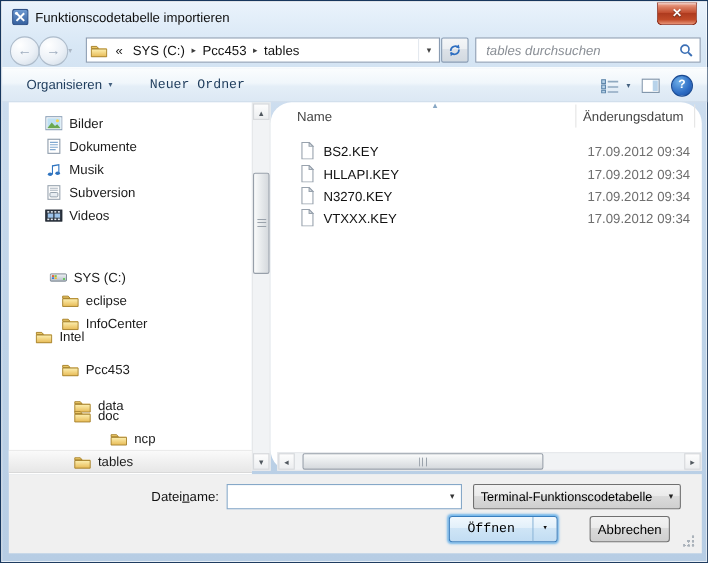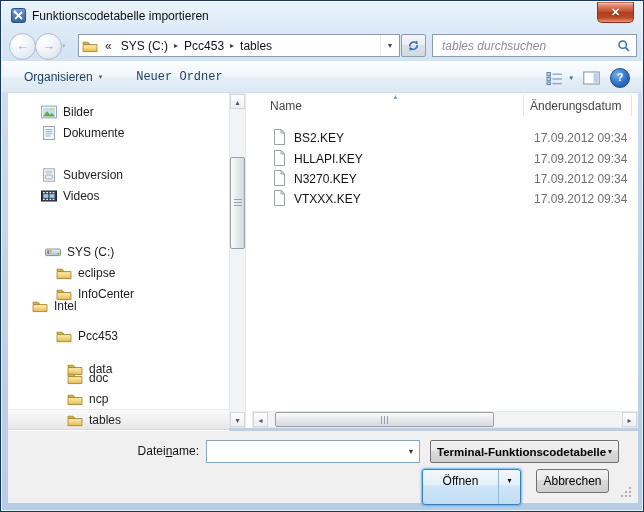--- a/index.html
+++ b/index.html
@@ -68,21 +68,21 @@
   .i16{width:16px;height:16px;display:inline-block;}
   .i13{width:14px;height:16px;display:inline-block;}
   
   .vscroll{left:221px;top:0;width:17px;height:335px;background:#f1f3f5;border:1px solid #e6e8ea;box-sizing:border-box;}
   .sbtn{position:absolute;width:15px;height:15px;text-align:center;color:#51585f;font-size:8px;line-height:15px;
     background:linear-gradient(180deg,#fdfdfd,#eceef0);border:1px solid #d5d8db;box-sizing:border-box;}
   .vthumb{position:absolute;left:0px;top:63px;width:15px;height:92px;border:1px solid #979fa9;border-radius:2px;
     background:linear-gradient(90deg,#fafbfb,#e7eaec 50%,#d5d9dd);box-sizing:border-box;}
   .vthumb .grip{position:absolute;left:3px;top:41px;width:8px;height:8px;
     background:repeating-linear-gradient(180deg,#9aa2ab 0 1px,transparent 1px 3px);}
-  .filepane{left:238px;top:0;width:392px;height:335px;background:#fff;}
+  .filepane{left:238px;top:0;width:392px;height:335px;background:#fff;border-radius:19px;}
   .lheader{position:absolute;left:0;top:0;width:392px;height:26px;color:#3d3d3d;}
   .colname{position:absolute;top:6px;cursor:default;color:#454545;}
   .sortarrow{position:absolute;left:146px;top:0px;font-size:7px;color:#87a7c4;}
   .cdiv{position:absolute;top:2px;width:1px;height:21px;background:#e4e4e4;}
   .frow{position:absolute;left:0;width:392px;height:20px;cursor:default;}
   .frow .i13{position:absolute;left:26px;top:1px;}
   .fname{position:absolute;left:48px;top:3px;color:#111;}
   .fdate{position:absolute;left:288px;top:3px;color:#6f6f6f;}
   .hscroll{left:244px;top:318px;width:386px;height:17px;background:#f1f3f5;border:1px solid #e6e8ea;box-sizing:border-box;}
   .hthumb{position:absolute;left:22px;top:0px;width:219px;height:15px;border:1px solid #979fa9;border-radius:2px;
@@ -94,26 +94,26 @@
   .fn-label{position:absolute;left:0;top:13px;width:191px;text-align:right;color:#111;}
   .fn-label u{text-decoration:underline;}
   .fn-input{position:absolute;left:198px;top:9px;width:214px;height:23px;background:#fff;border:1px solid #86a8c8;
     box-sizing:border-box;display:flex;align-items:center;}
   .fn-input input{flex:1;border:0;outline:none;font:12px "Liberation Sans",sans-serif;padding:0 4px;min-width:0;background:transparent;}
   .fn-dd{width:16px;text-align:center;font-size:8px;color:#333;}
   .combo{position:absolute;left:422px;top:9px;width:189px;height:23px;box-sizing:border-box;
     border:1px solid #707070;border-radius:2px;
     background:linear-gradient(180deg,#f2f2f2 0%,#ebebeb 45%,#dbdbdb 46%,#cfcfcf 100%);
     display:flex;align-items:center;padding:0 6px;cursor:default;}
-  .combo .txt{flex:1;font-size:11.5px;color:#000;white-space:nowrap;overflow:hidden;font-weight:bold;}
+  .combo .txt{flex:1;font-size:11.5px;color:#000;white-space:nowrap;overflow:hidden;}
   .combo .dd{font-size:8px;color:#222;}
-  .openwrap{position:absolute;left:414px;top:38px;width:99px;height:36px;box-sizing:border-box;
+  .openwrap{position:absolute;left:400px;top:38px;width:99px;height:24px;box-sizing:border-box;
     border:1px solid #3a7fbe;border-radius:3px;box-shadow:0 0 2px 1px rgba(82,168,232,.8);
     background:linear-gradient(180deg,#f1f8fd 0%,#e2f0fa 45%,#cfe5f6 46%,#c2ddf3 100%);
-    display:flex;align-items:stretch;}
+    display:flex;align-items:stretch;font-family:Liberation Mono, monospace;}
   .openmain{flex:1;text-align:center;line-height:22px;color:#000;}
   .opendd{width:21px;border-left:1px solid #8fb8da;text-align:center;line-height:22px;font-size:8px;color:#111;}
   .cancel{position:absolute;left:528px;top:38px;width:73px;height:24px;box-sizing:border-box;
     border:1px solid #707070;border-radius:3px;
     background:linear-gradient(180deg,#f2f2f2 0%,#ebebeb 45%,#dbdbdb 46%,#cfcfcf 100%);
     text-align:center;line-height:22px;color:#000;cursor:default;}
   .grip{right:6px;bottom:6px;width:11px;height:11px;
     background:
       radial-gradient(circle at 9px 2px,#aab2ba 1.2px,transparent 1.4px),
       radial-gradient(circle at 9px 6px,#aab2ba 1.2px,transparent 1.4px),
@@ -302,20 +302,26 @@
             <use href="#sym-pictures"></use>
           </svg>
         <span>Bilder</span>
         </div>
       <div class="nrow" style="top:29px;padding-left:33px">
         <svg class="i16">
             <use href="#sym-document"></use>
           </svg>
         <span>Dokumente</span>
         </div>
+      <div class="nrow" style="top:50px;padding-left:33px">
+        <svg class="i16">
+            <use href="#sym-music"></use>
+          </svg>
+        <span>Musik</span>
+        </div>
       <div class="nrow" style="top:71px;padding-left:33px">
         <svg class="i16">
             <use href="#sym-saved-search"></use>
           </svg>
         <span>Subversion</span>
         </div>
       <div class="nrow" style="top:92px;padding-left:33px">
         <svg class="i16">
             <use href="#sym-video"></use>
           </svg>
@@ -357,21 +363,21 @@
             <use href="#sym-folder"></use>
           </svg>
         <span>data</span>
         </div>
       <div class="nrow" style="top:274px;padding-left:59px">
         <svg class="i16">
             <use href="#sym-folder"></use>
           </svg>
         <span>doc</span>
         </div>
-      <div class="nrow" style="top:295px;padding-left:59px">
+      <div class="nrow" style="top:295px;padding-left:92px">
         <svg class="i16">
             <use href="#sym-folder"></use>
           </svg>
         <span>ncp</span>
         </div>
       <div class="nrow sel" style="top:316px;padding-left:59px">
         <svg class="i16">
             <use href="#sym-folder"></use>
           </svg>
         <span>tables</span>

